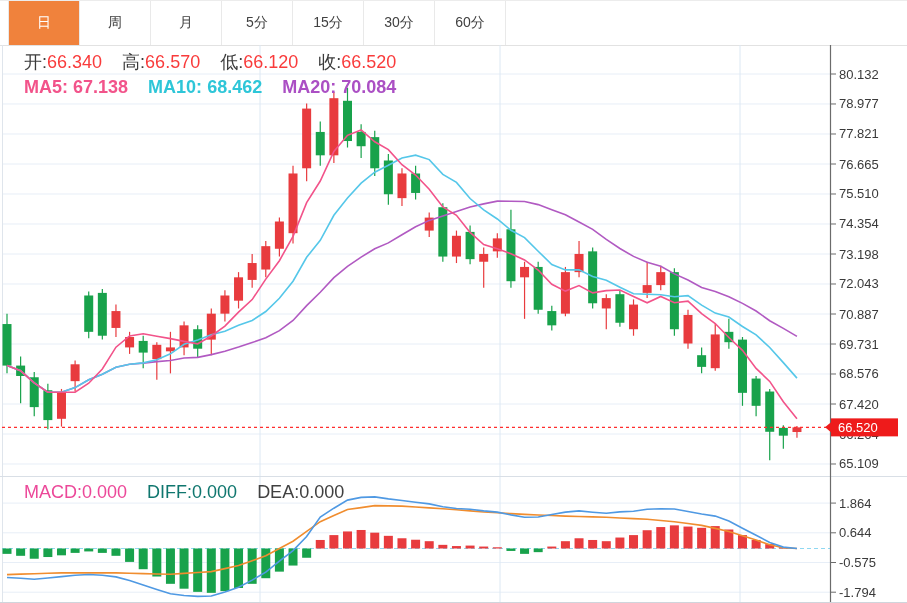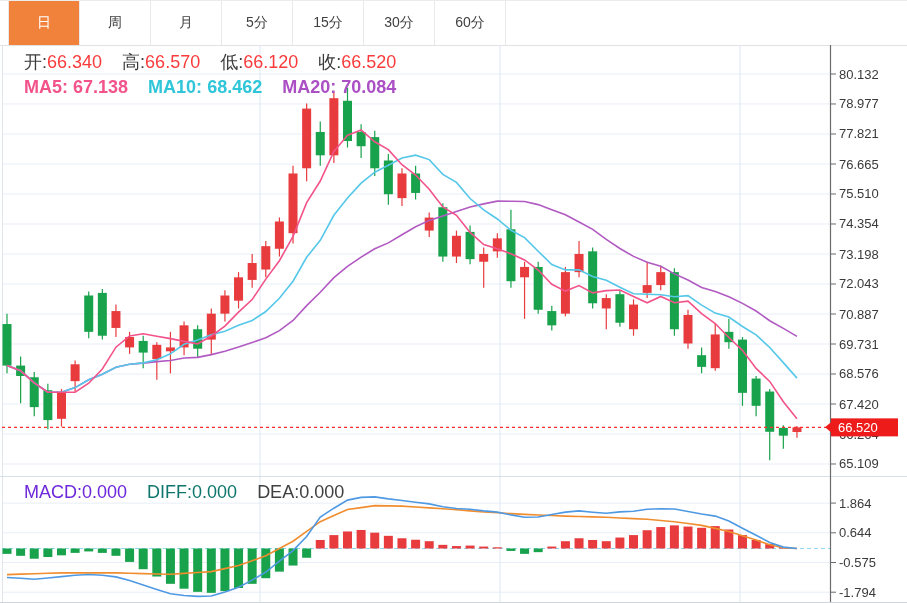--- a/index.html
+++ b/index.html
@@ -12,21 +12,21 @@
   .tab.active{background:#f0823c;color:#fff;}
   
   .inforow{position:absolute;left:9px;font-size:18px;white-space:nowrap;z-index:5;letter-spacing:0;margin-left:15px;}
   #row-ohlc{top:49px;}
   #row-ma{top:76px;font-weight:bold;}
   #row-macd{top:481px;}
   .lbl{color:#3b3b3b;}
   .val-red{color:#f93b3b;}
   .grp{margin-right:15px;}
   .ma5{color:#f2538a;} .ma10{color:#2ec6d8;} .ma20{color:#ab4fc4;}
-  .macd-m{color:#6d28d9;} .macd-diff{color:#0f766e;} .macd-dea{color:#404040;}
+  .macd-m{color:#ec4899;} .macd-diff{color:#0f766e;} .macd-dea{color:#404040;}
   #chart-canvas{position:absolute;left:0;top:0;width:889px;height:603px;z-index:1;}
   svg{display:block;}
 </style>
 </head>
 <body>
 
 <div id="app">
 
   <div id="tabbar">
     <div class="spacer"></div>

